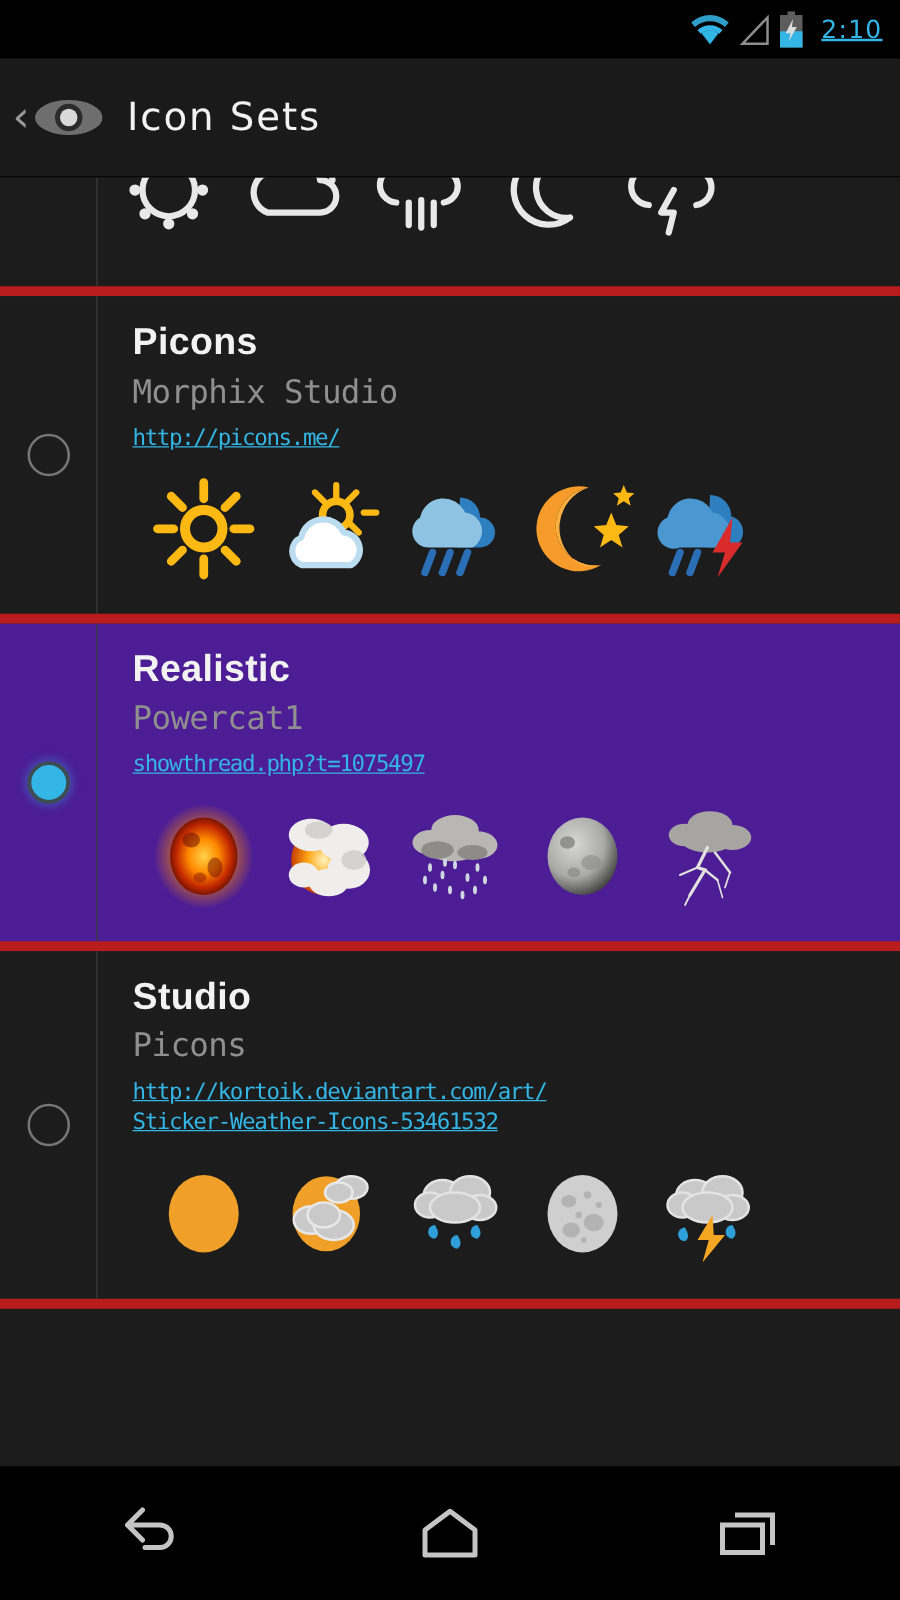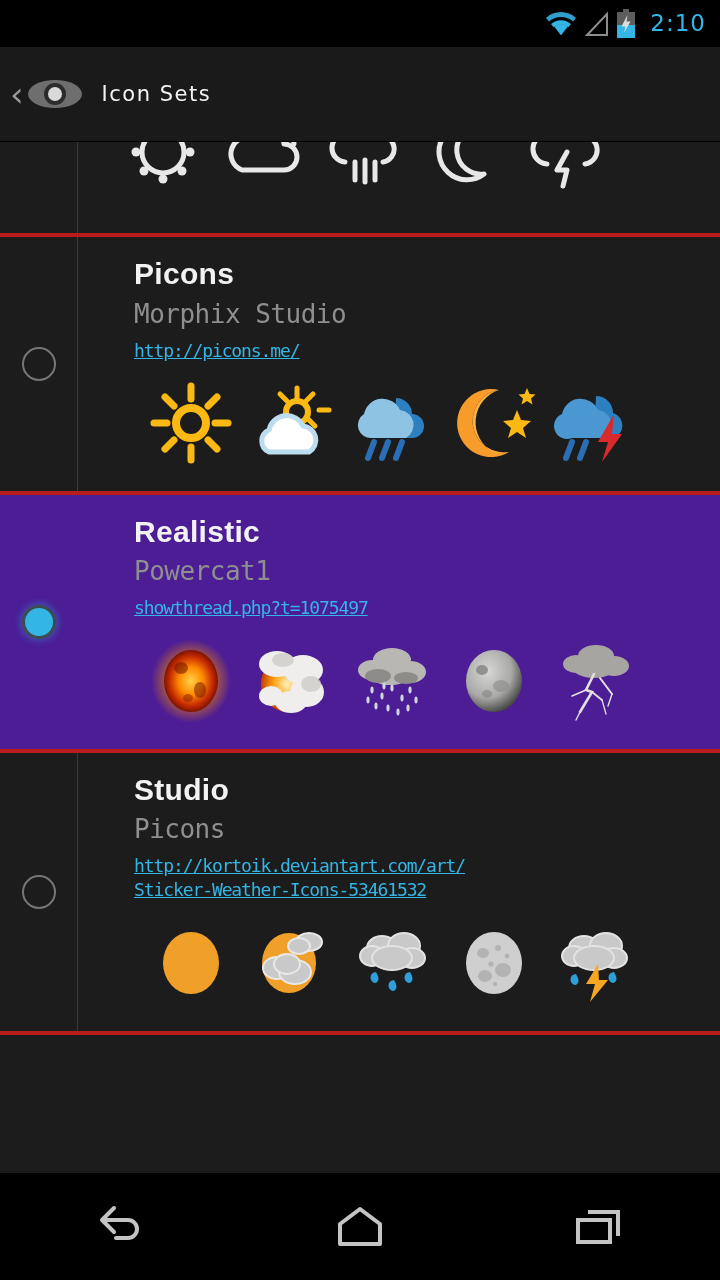--- a/index.html
+++ b/index.html
@@ -16,61 +16,60 @@
     position: absolute; top: 0; left: 0;
     width: 720px; height: 47px;
     background: #000;
     display: flex; align-items: center; justify-content: flex-end;
     padding-right: 14px;
   }
   .sb-icon { display: block; margin-left: 6px; }
   .sb-time {
     color: #33b5e5;
     font-family: "DejaVu Sans", sans-serif;
-    font-size: 23px; font-weight: 400;
+    font-size: 20px; font-weight: 400;
     letter-spacing: 1px;
-    margin-left: 14px; margin-top: -2px;
+    margin-left: 14px; margin-top: -2px; text-decoration: underline;
   }
 
   
   .actionbar {
     position: absolute; top: 47px; left: 0;
     width: 720px; height: 95px;
     background: #1a1a1a;
     display: flex; align-items: center;
     border-bottom: 1px solid #000;
   }
   .ab-back {
     color: #9b9b9b; font-size: 34px; line-height: 1;
     margin-left: 10px; margin-right: 2px;
     font-family: "DejaVu Sans", sans-serif;
   }
   .ab-logo { width: 58px; height: 40px; flex: none; }
   .ab-title {
     color: #f2f2f2;
-    font-size: 21px;
+    font-size: 31px;
     margin-left: 18px;
     letter-spacing: 1.5px;
     font-family: "DejaVu Sans", sans-serif;
   }
 
   
   .list {
     position: absolute; top: 142px; left: 0;
     width: 720px; height: 1031px;
     background: #1c1c1c;
     overflow: hidden;
   }
   .row {
     position: relative;
     display: flex;
     background: #1c1c1c;
-    border-bottom: 4px solid #b91c1c;
+    border-bottom: 8px solid #b91c1c;
     min-height: 80px;
-    gap: 28px;
   }
   .row.selected { background: #4c1d95; }
   .row-radio {
     width: 78px; flex: none;
     display: flex; align-items: center; justify-content: center;
     border-right: 1px solid #3a3a3a;
   }
   .radio {
     width: 34px; height: 34px; border-radius: 50%;
     border: 2px solid #767676; background: transparent;

